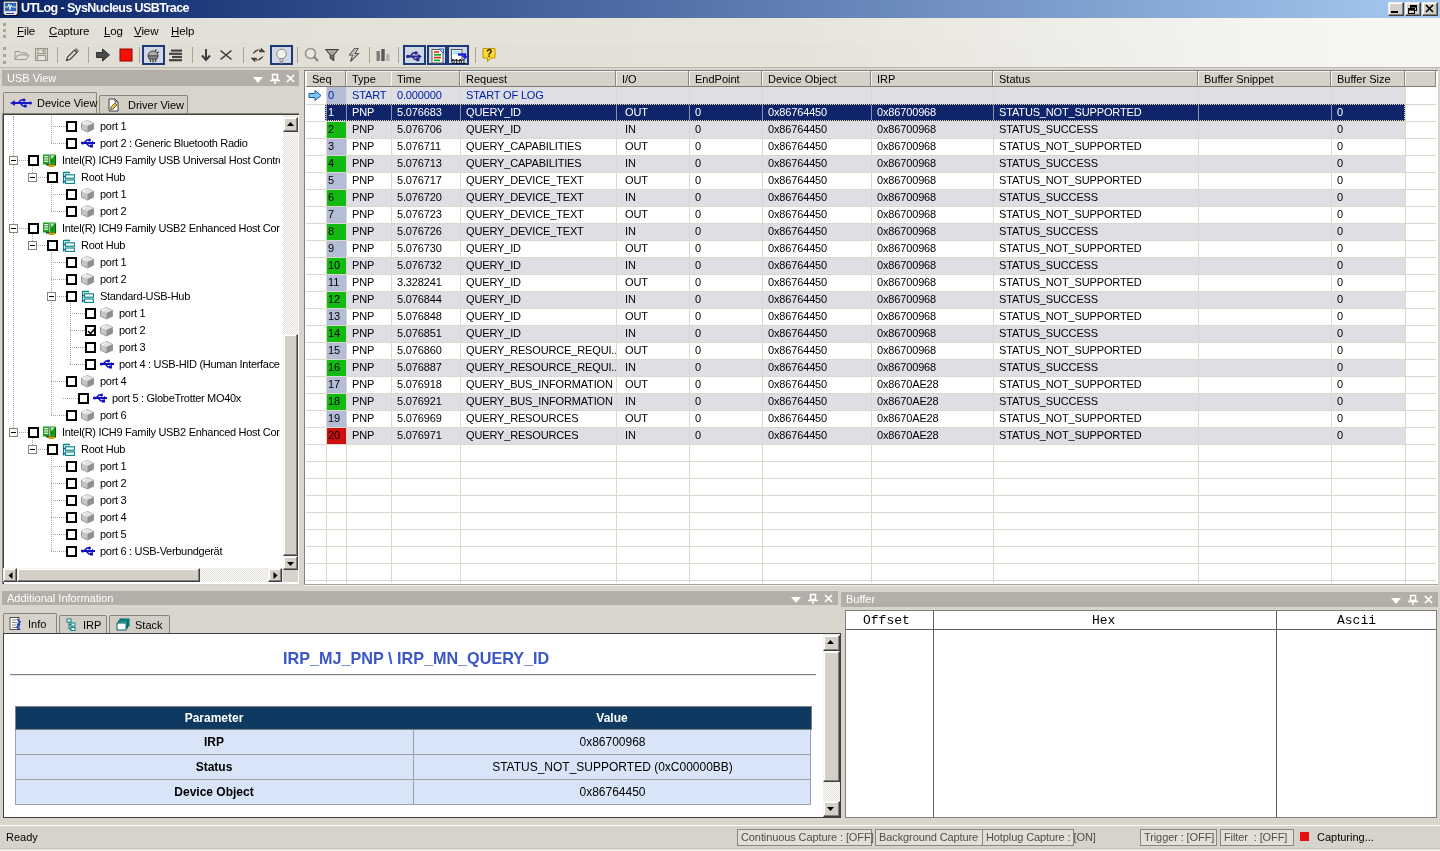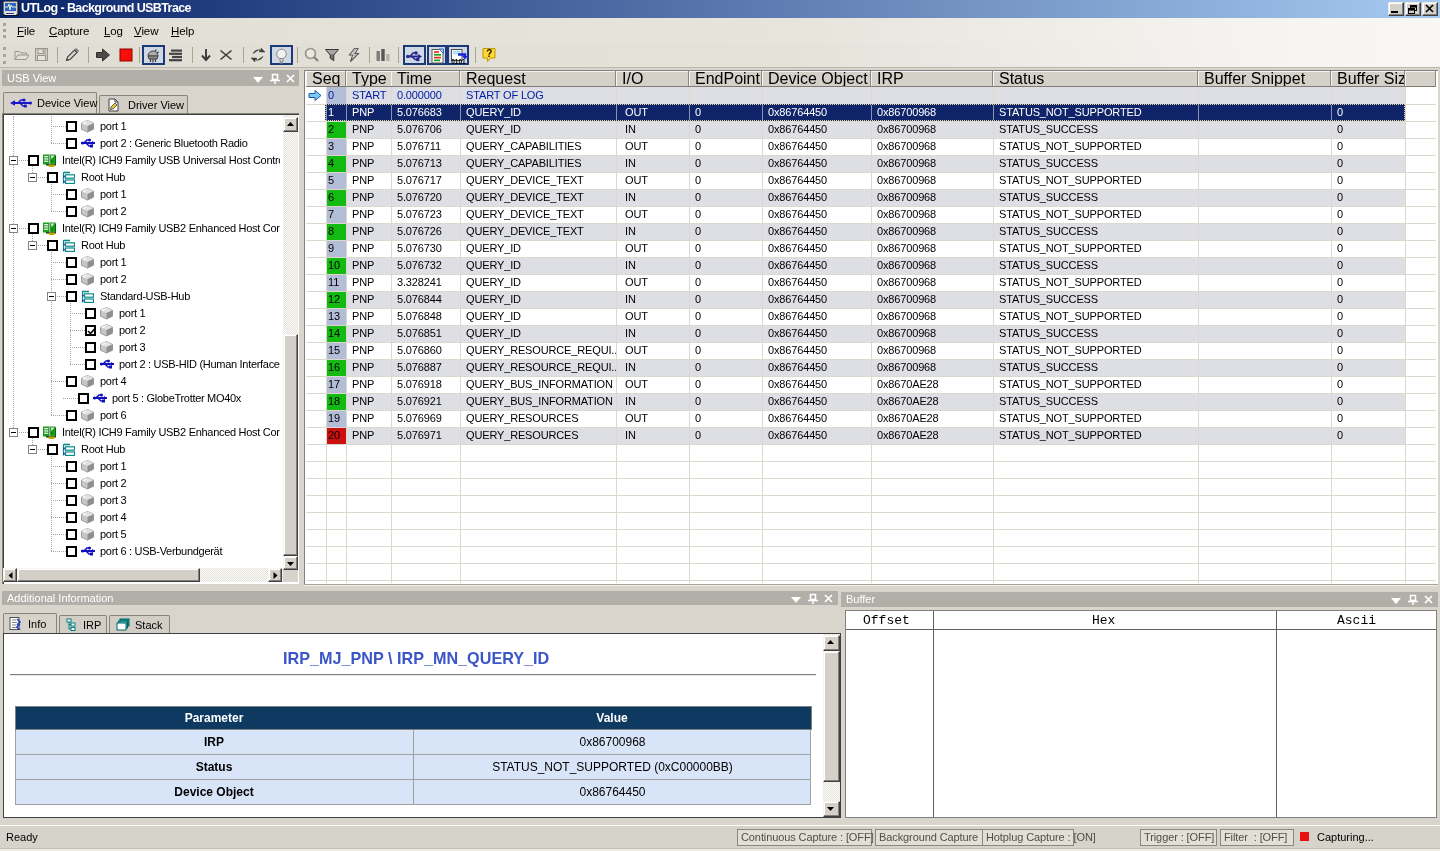--- a/index.html
+++ b/index.html
@@ -12,38 +12,38 @@
 #toolbar{position:absolute;left:0;top:43px;width:1440px;height:25px;background:linear-gradient(to right,#E0DDD4 0%,#E5E2DA 55%,#F5F4F1 88%,#F8F7F4 100%);border-bottom:1px solid #BBB8AE;}
 .tbtn{position:absolute;top:2px;width:20px;height:20px;}
 .tsep{position:absolute;top:4px;width:1px;height:16px;background:#A8A496;}
 .toggled{background:#D0D8E6;border:2px solid #1C3A7A;}
 .cap{position:absolute;background:#B2AFA8;color:#fff;font-size:11px;padding-left:5px;}
 .tab{position:absolute;background:#D2CEC6;border:1px solid #888478;border-bottom:none;border-radius:2px 2px 0 0;font-size:11px;white-space:nowrap;}
 .tab.active{background:#D6D2CA;}
 .titem{position:absolute;height:17px;white-space:nowrap;font-size:11px;line-height:17px;letter-spacing:-0.3px;overflow:hidden;}
 .cb{position:absolute;top:3px;width:11px;height:11px;border:2px solid #010101;background:#fff;}
 .exp{position:absolute;top:4px;width:9px;height:9px;border:1px solid #848478;background:#fff;}
-.hcell{position:absolute;top:71px;height:16px;background:#D5D1C9;border-right:1px solid #8A877D;border-bottom:1px solid #7E7B72;box-shadow:inset 1px 1px 0 #F5F4F0;padding-left:6px;line-height:16px;font-size:16px;white-space:nowrap;overflow:hidden;}
+.hcell{position:absolute;top:71px;height:16px;background:#D5D1C9;border-right:1px solid #8A877D;border-bottom:1px solid #7E7B72;box-shadow:inset 1px 1px 0 #F5F4F0;padding-left:6px;line-height:16px;font-size:11px;white-space:nowrap;overflow:hidden;}
 .lcell{position:absolute;height:17px;line-height:17px;padding-left:6px;overflow:hidden;white-space:nowrap;font-size:11px;letter-spacing:-0.15px;}
 .gline-v{position:absolute;width:1px;background:#DCD8CE;}
 .gline-h{position:absolute;height:1px;background:#DCD8CE;}
 .sseg{position:absolute;top:829px;height:17px;border:1px solid #8A877E;background:#E2DFD7;line-height:15px;padding:0 3px;font-size:11px;color:#514F4A;white-space:nowrap;letter-spacing:-0.1px;}
 .aitr{position:absolute;width:796px;height:25px;background:#D8E5F8;border:1px solid #A0A0A0;border-top:none;}
 </style></head>
 <body>
 
 <div id="titlebar">
 <svg width="16" height="16" style="position:absolute;left:3px;top:1px;">
       <rect x="0" y="0" width="15" height="14" fill="#D8D4CC" stroke="#000"></rect>
       <rect x="2" y="2" width="11" height="8" fill="#3060C8"></rect>
       <path d="M2 6 L5 6 L6 3 L7 9 L8 4 L9 6 L13 6" stroke="#D8F8D0" stroke-width="1" fill="none"></path>
       <rect x="2" y="11" width="11" height="3" fill="#E8E8E8"></rect>
       <rect x="3" y="12" width="8" height="1" fill="#303880"></rect>
     </svg>
-<div id="title-text">UTLog - Background USBTrace</div>
+<div id="title-text">UTLog - SysNucleus USBTrace</div>
 <div class="winbtn" style="right:36px;"><svg width="14" height="12">
         <rect x="2" y="8" width="7" height="2" fill="#000"></rect>
       </svg></div>
 <div class="winbtn" style="right:19px;"><svg width="14" height="12">
         <rect x="4.5" y="2.5" width="6" height="5" fill="none" stroke="#000"></rect>
         <rect x="5" y="3" width="5" height="1.6" fill="#000"></rect>
         <rect x="2.5" y="5.5" width="6" height="5" fill="#D4D0C8" stroke="#000"></rect>
         <rect x="3" y="6" width="5" height="1.6" fill="#000"></rect>
       </svg></div>
 <div class="winbtn" style="right:2px;"><svg width="14" height="12">
@@ -447,21 +447,21 @@
     <div class="cb" style="left:85px;"></div>
     <svg width="15" height="13" viewBox="0 0 15 13" style="position:absolute;left:100px;top:2px;">
       <path d="M0 6 L14 6" stroke="#1010C0" stroke-width="2"></path>
       <path d="M14 6 L11 4 L11 8 Z" fill="#1010C0"></path>
       <path d="M3 6 L6 3 L8 3" stroke="#1010C0" stroke-width="1.6" fill="none"></path>
       <path d="M5 6 L8 9 L10 9" stroke="#1010C0" stroke-width="1.6" fill="none"></path>
       <circle cx="8.5" cy="3" r="1.5" fill="#1010C0"></circle>
       <rect x="9" y="7.5" width="3" height="3" fill="#1010C0"></rect>
       <circle cx="1.5" cy="6" r="1.5" fill="#1010C0"></circle>
     </svg>
-    <span style="position:absolute;left:119px;">port 2 : USB-HID (Human Interface</span>
+    <span style="position:absolute;left:119px;">port 4 : USB-HID (Human Interface</span>
   </div>
 <div class="titem" style="left:0;top:373px;width:280px;">
     <div style="position:absolute;left:51px;top:8px;width:15px;height:1px;border-top:1px dotted #A6A6A6;"></div>
     <div class="cb" style="left:66px;"></div>
     <svg width="13" height="13" viewBox="0 0 13 13" style="position:absolute;left:81px;top:2px;">
       <path d="M6.5 0.5 L12.5 3.2 L12.5 9.2 L6.5 12 L0.5 9.2 L0.5 3.2 Z" fill="#C6C6C6" stroke="#8A8A8A" stroke-width="0.8"></path>
       <path d="M0.5 3.2 L6.5 0.5 L12.5 3.2 L6.5 6 Z" fill="#E2E2E2"></path>
       <path d="M1.6 3.1 L5.8 1.3 L3.2 4.4 Z" fill="#FDFDFD"></path>
       <path d="M6.5 6 L12.5 3.2 L12.5 9.2 L6.5 12 Z" fill="#8F8F8F"></path>
     </svg>

